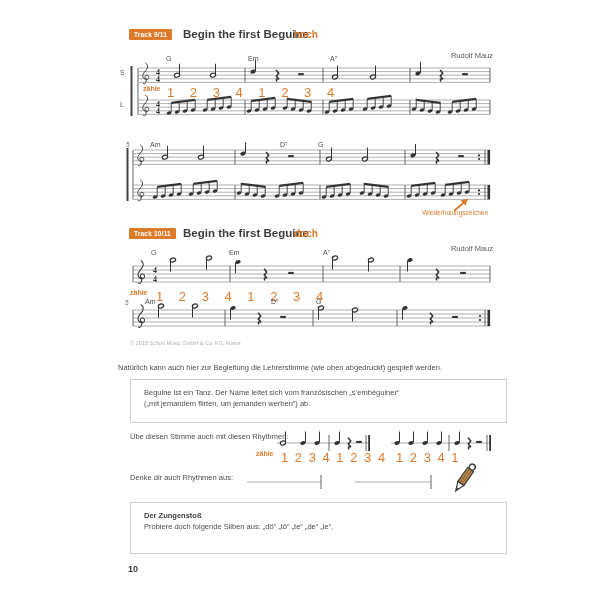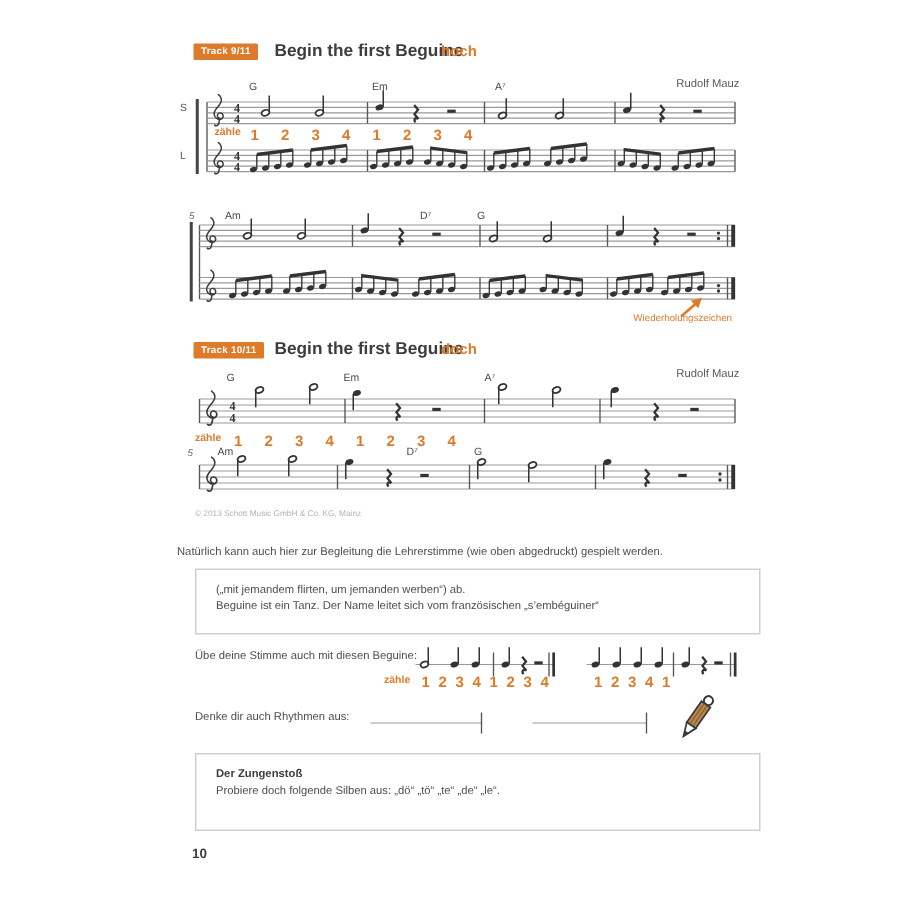--- a/index.html
+++ b/index.html
@@ -6,21 +6,21 @@
   body{width:600px;height:600px;background:#ffffff;font-family:"Liberation Sans",sans-serif;}
   .page{position:relative;width:600px;height:600px;background:#fff;overflow:hidden;color:#4a4a4a;padding-left:37px;}
   .badge{position:absolute;background:#dd7b2b;color:#fff;font-size:6.5px;font-weight:bold;padding:2px 5px 2px 5px;border-radius:1px;letter-spacing:.2px;}
   .title{position:absolute;font-size:11.5px;font-weight:bold;color:#3d3d3d;}
   .variant{position:absolute;font-size:10px;font-weight:bold;color:#dd7b2b;}
   .composer{position:absolute;left:380px;width:113px;text-align:right;font-size:7.5px;color:#5a5a5a;}
   .stafflabel{position:absolute;font-size:7px;color:#5a5a5a;}
   .chord{position:absolute;font-size:7px;color:#4a4a4a;}
   .mnum{position:absolute;font-size:6.5px;font-style:italic;color:#6a6a6a;}
   .count-label{position:absolute;font-size:7px;font-weight:bold;color:#dd7b2b;}
-  .counts{position:absolute;font-size:10px;font-weight:bold;color:#dd7b2b;white-space:pre;}
+  .counts{position:absolute;font-size:13px;font-weight:normal;color:#dd7b2b;white-space:pre;}
   .counts-wide{word-spacing:12px;}
   .counts-tight{word-spacing:3px;}
   .bodytext{position:absolute;font-size:7.5px;color:#4e4e4e;line-height:10.5px;}
   .copyright{position:absolute;font-size:5.5px;color:#b2b2b2;}
   .box{position:absolute;left:130px;width:350px;border:1px solid #cfcfcf;background:#fff;padding:8px 12px 8px 13px;font-size:7.5px;line-height:10.5px;color:#4e4e4e;}
   .box b{color:#3d3d3d;}
   .annotation{position:absolute;left:385px;width:103px;text-align:right;font-size:6.5px;color:#dd7b2b;}
   .pagenum{position:absolute;font-size:9px;font-weight:bold;color:#3d3d3d;}
   svg{position:absolute;overflow:visible;}
   .sline{stroke:#9a9a9a;stroke-width:0.8;}
@@ -303,25 +303,25 @@
 
   <span class="chord" style="left:145px;top:298px;">Am</span>
   <span class="chord" style="left:271px;top:298px;">D⁷</span>
   <span class="chord" style="left:316px;top:298px;">G</span>
 
   <span class="copyright" style="left:130px;top:340px;">© 2013 Schott Music GmbH &amp; Co. KG, Mainz</span>
 
   <div class="bodytext" style="left:118px;top:363px;width:362px;">Natürlich kann auch hier zur Begleitung die Lehrerstimme (wie oben abgedruckt) gespielt werden.</div>
 
   <div class="box" style="top:379px;height:26px;">
+    <div>Beguine ist ein Tanz. Der Name leitet sich vom französischen „s’embéguiner“</div>
     <div>(„mit jemandem flirten, um jemanden werben“) ab.</div>
-    <div>Beguine ist ein Tanz. Der Name leitet sich vom französischen „s’embéguiner“</div>
   </div>
 
-  <span class="bodytext" style="left:130px;top:432px;">Übe deine Stimme auch mit diesen Beguine:</span>
+  <span class="bodytext" style="left:130px;top:432px;">Übe diesen Stimme auch mit diesen Rhythmen:</span>
 
   <svg style="left:277px;top:424px;" width="96" height="30" viewBox="0 0 96 30">
     <line x1="0" y1="19" x2="92" y2="19" class="sline"></line>
     <use href="#nh-u" x="6" y="19"></use>
       <use href="#nq-u" x="26" y="19"></use>
       <use href="#nq-u" x="40" y="19"></use>
     <line x1="52" y1="11" x2="52" y2="27" class="bline"></line>
     <use href="#nq-u" x="60" y="19"></use>
       <use href="#r-q" x="72" y="19"></use>
       <use href="#r-h" x="82" y="19"></use>

